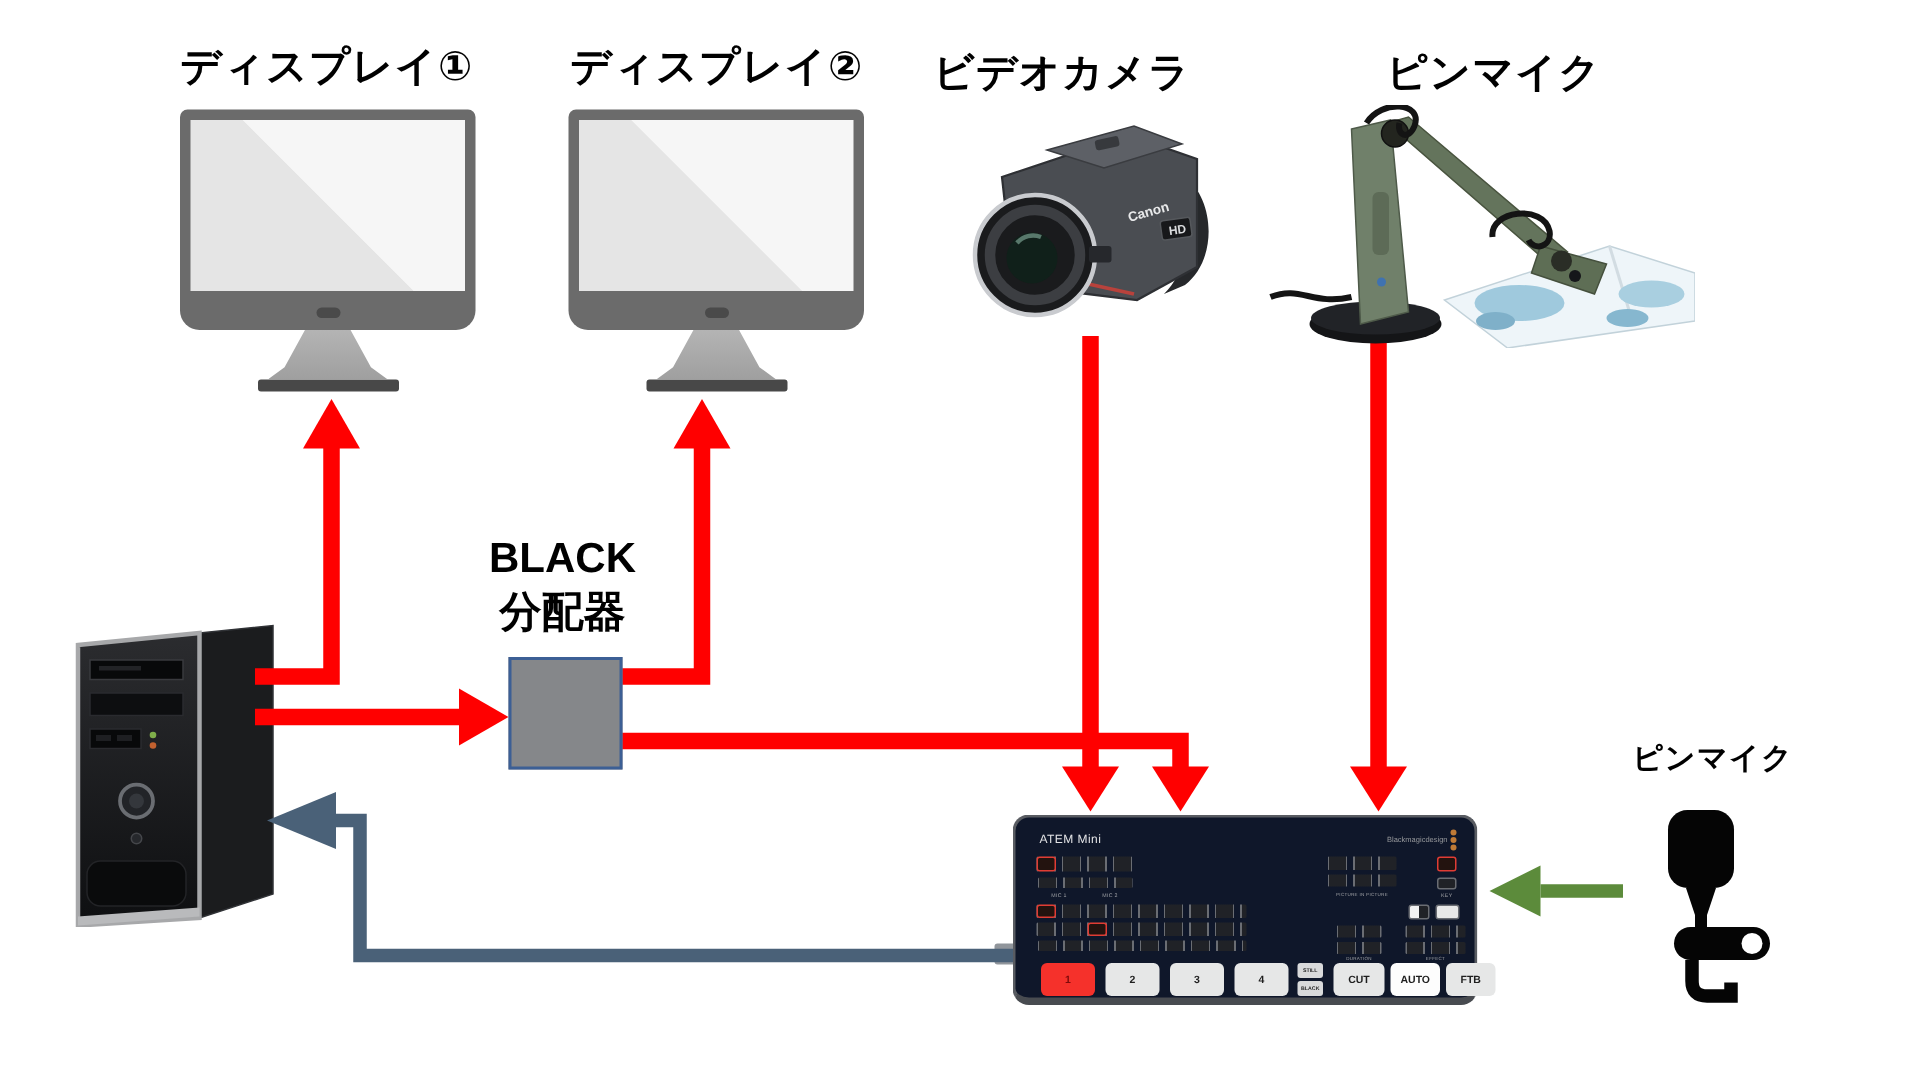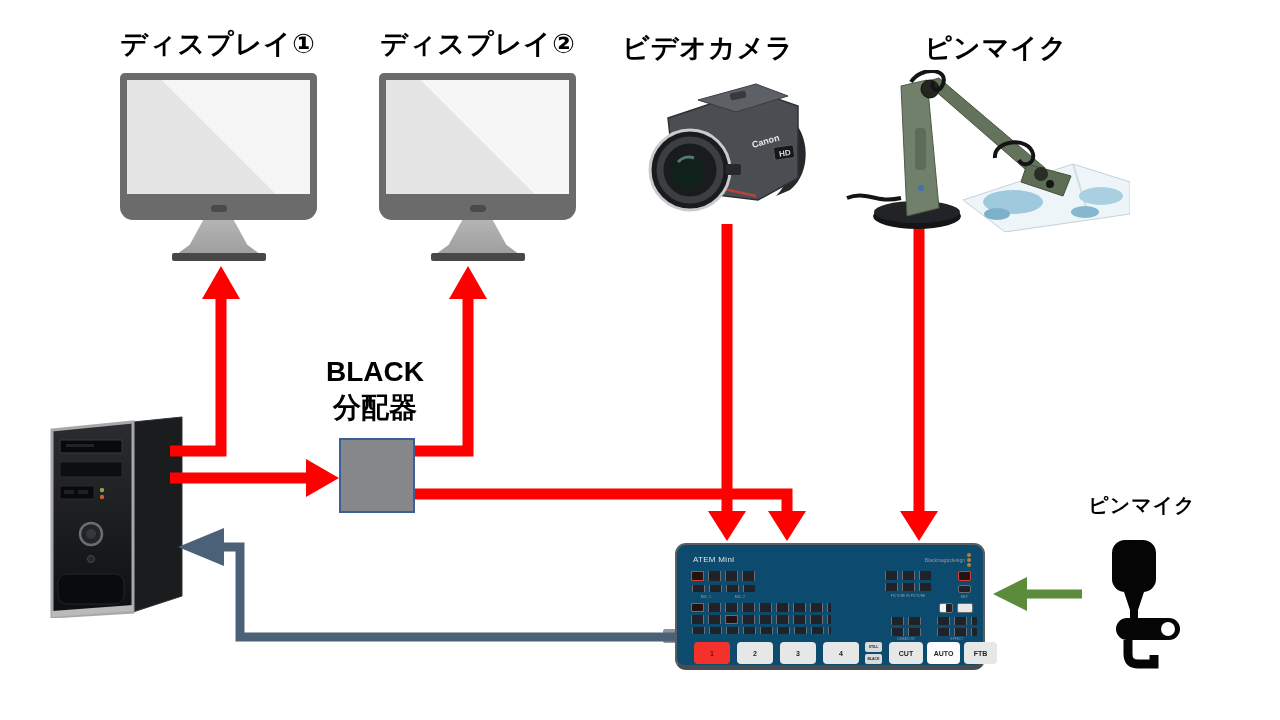--- a/index.html
+++ b/index.html
@@ -20,21 +20,21 @@
           clip-path:polygon(31% 0,69% 0,86% 75%,100% 100%,0 100%,14% 75%);}
   .m-base{position:absolute;top:180px;left:50%;transform:translateX(-50%);
           width:94px;height:8px;background:#484848;border-radius:2px;}
   
   #hdmi-box{position:absolute;left:339px;top:438px;width:76px;height:75px;
             background:#85878a;border:2px solid #3c5f95;box-sizing:border-box;z-index:6;}
   #hdmi-label{position:absolute;left:300px;top:354px;width:150px;text-align:center;
               font-weight:700;font-size:28px;line-height:36px;color:#000;z-index:2;}
   
   #atem{position:absolute;left:675px;top:543px;width:310px;height:127px;box-sizing:border-box;
-        background:#0c4a6e;border:2px solid #595c62;border-bottom:5px solid #484b50;
+        background:#0f172a;border:2px solid #595c62;border-bottom:5px solid #484b50;
         border-radius:11px;z-index:6;}
   .atem-title{position:absolute;left:16px;top:10px;font-size:8px;color:#e2e3e5;letter-spacing:.3px;}
   .bmd{position:absolute;right:12px;top:8px;display:flex;align-items:center;gap:2px;}
   .bmd-text{font-size:5px;color:#96989b;}
   .bmd-dots{display:flex;flex-direction:column;gap:1px;}
   .bmd-dots i{width:4px;height:4px;border-radius:50%;background:#c07b36;}
   .btnrow{position:absolute;border-radius:1px;
           background:repeating-linear-gradient(90deg,#6a6d73 0 1px,#202227 1px 12px,#6a6d73 12px 13px,rgba(0,0,0,0) 13px 17px);}
   .sbtn{position:absolute;box-sizing:border-box;background:#23130f;border:1px solid #e03c34;border-radius:2px;}
   .gbtn{position:absolute;box-sizing:border-box;background:#202227;border:1px solid #6a6d73;border-radius:2px;}

